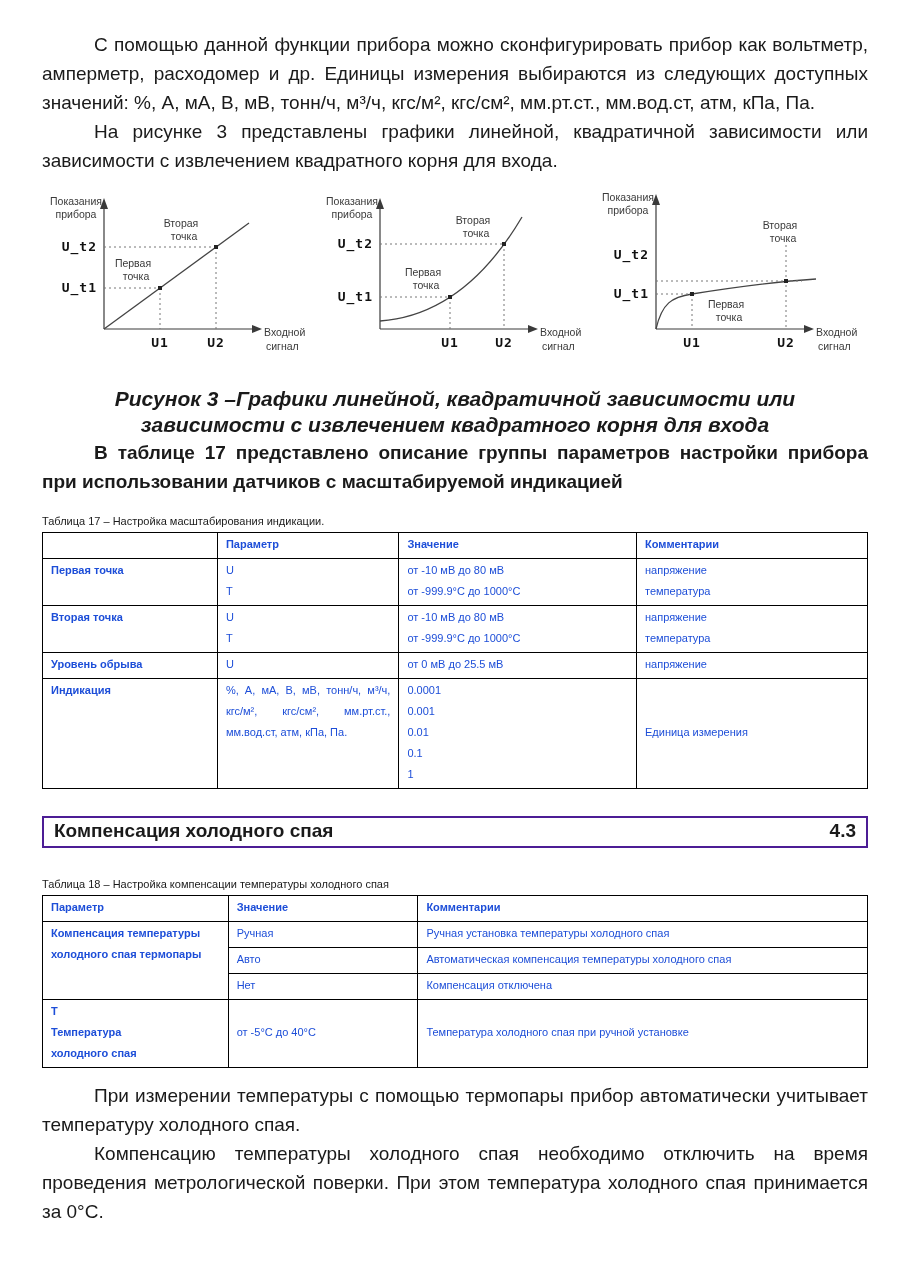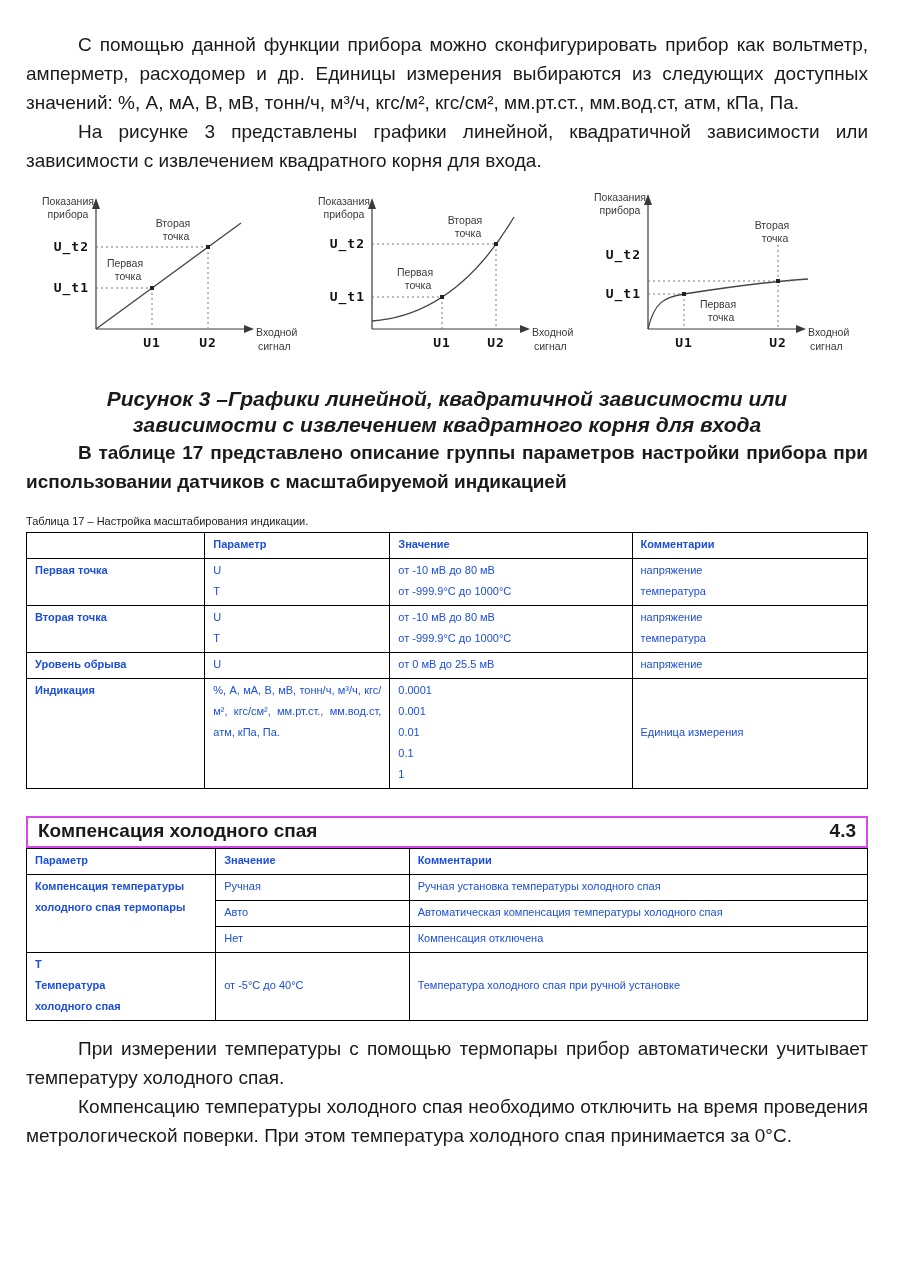--- a/index.html
+++ b/index.html
@@ -1,21 +1,21 @@
 <!DOCTYPE html>
 <html><head>
 <meta charset="utf-8">
 <style>
   html,body { margin:0; padding:0; }
   body {
     width:900px; height:1274px; overflow:hidden;
     background:#ffffff; color:#1a1a1a;
     font-family:"Liberation Sans", sans-serif;
   }
-  .page { box-sizing:border-box; width:900px; height:932px; padding:30px 32px 0 26px; position:relative; }
+  .page { box-sizing:border-box; width:900px; height:932px; padding:30px 32px 0 42px; position:relative; }
 
   p.body { font-size:19px; line-height:29px; text-align:justify; text-indent:52px; margin:0; }
 
   
   .figure-row { display:flex; gap:6px; justify-content:center; margin:12px 0 0 0; }
   .graph svg { display:block; }
   .axis   { stroke:#3a3a3a; stroke-width:1.2; }
   .curve  { stroke:#444444; stroke-width:1.3; fill:none; }
   .dash   { stroke:#777777; stroke-width:1; stroke-dasharray:2 3; }
   .arrow  { fill:#3a3a3a; }
@@ -31,21 +31,21 @@
   table { border-collapse:collapse; width:100%; table-layout:fixed; }
   td, th { border:1px solid #000; padding:1px 8px 3px; font-size:11px; line-height:21px; vertical-align:top; text-align:left; color:#1d4ed8; }
   th { font-weight:bold; }
   td.bold { font-weight:bold; }
   .pre { white-space:pre-line; }
   .just { text-align:justify; }
   .vmid { vertical-align:middle; }
 
   .section-box {
     display:flex; justify-content:space-between; align-items:center;
-    border:2px solid #d946ef; font-size:19px; font-weight:bold;
+    border:2px solid #4c1d95; font-size:19px; font-weight:bold;
     padding:2px 10px 4px; margin-top:27px;
   }
 </style>
 </head>
 <body>
 
 <div class="page">
 
   <p class="body">С помощью данной функции прибора можно сконфигурировать прибор как вольтметр, амперметр, расходомер и др. Единицы измерения выбираются из следующих доступных значений: %, А, мА, В, мВ, тонн/ч, м³/ч, кгс/м², кгс/см², мм.рт.ст., мм.вод.ст, атм, кПа, Па.</p>
   <p class="body">На рисунке 3 представлены графики линейной, квадратичной зависимости или зависимости с извлечением квадратного корня для входа.</p>
@@ -192,20 +192,21 @@
     </tr>
   </tbody>
     </table>
 
   <div class="section-box">
     <span>Компенсация холодного спая</span>
     <span>4.3</span>
   </div>
 
 
+  <div class="table-label" style="margin-top:26px">Таблица 18 – Настройка компенсации температуры холодного спая</div>
   <table>
     <colgroup>
         <col style="width:22.5%">
         <col style="width:23%">
         <col style="width:54.5%">
       </colgroup>
     <tbody>
         <tr>
       <th>Параметр</th>
       <th>Значение</th>

